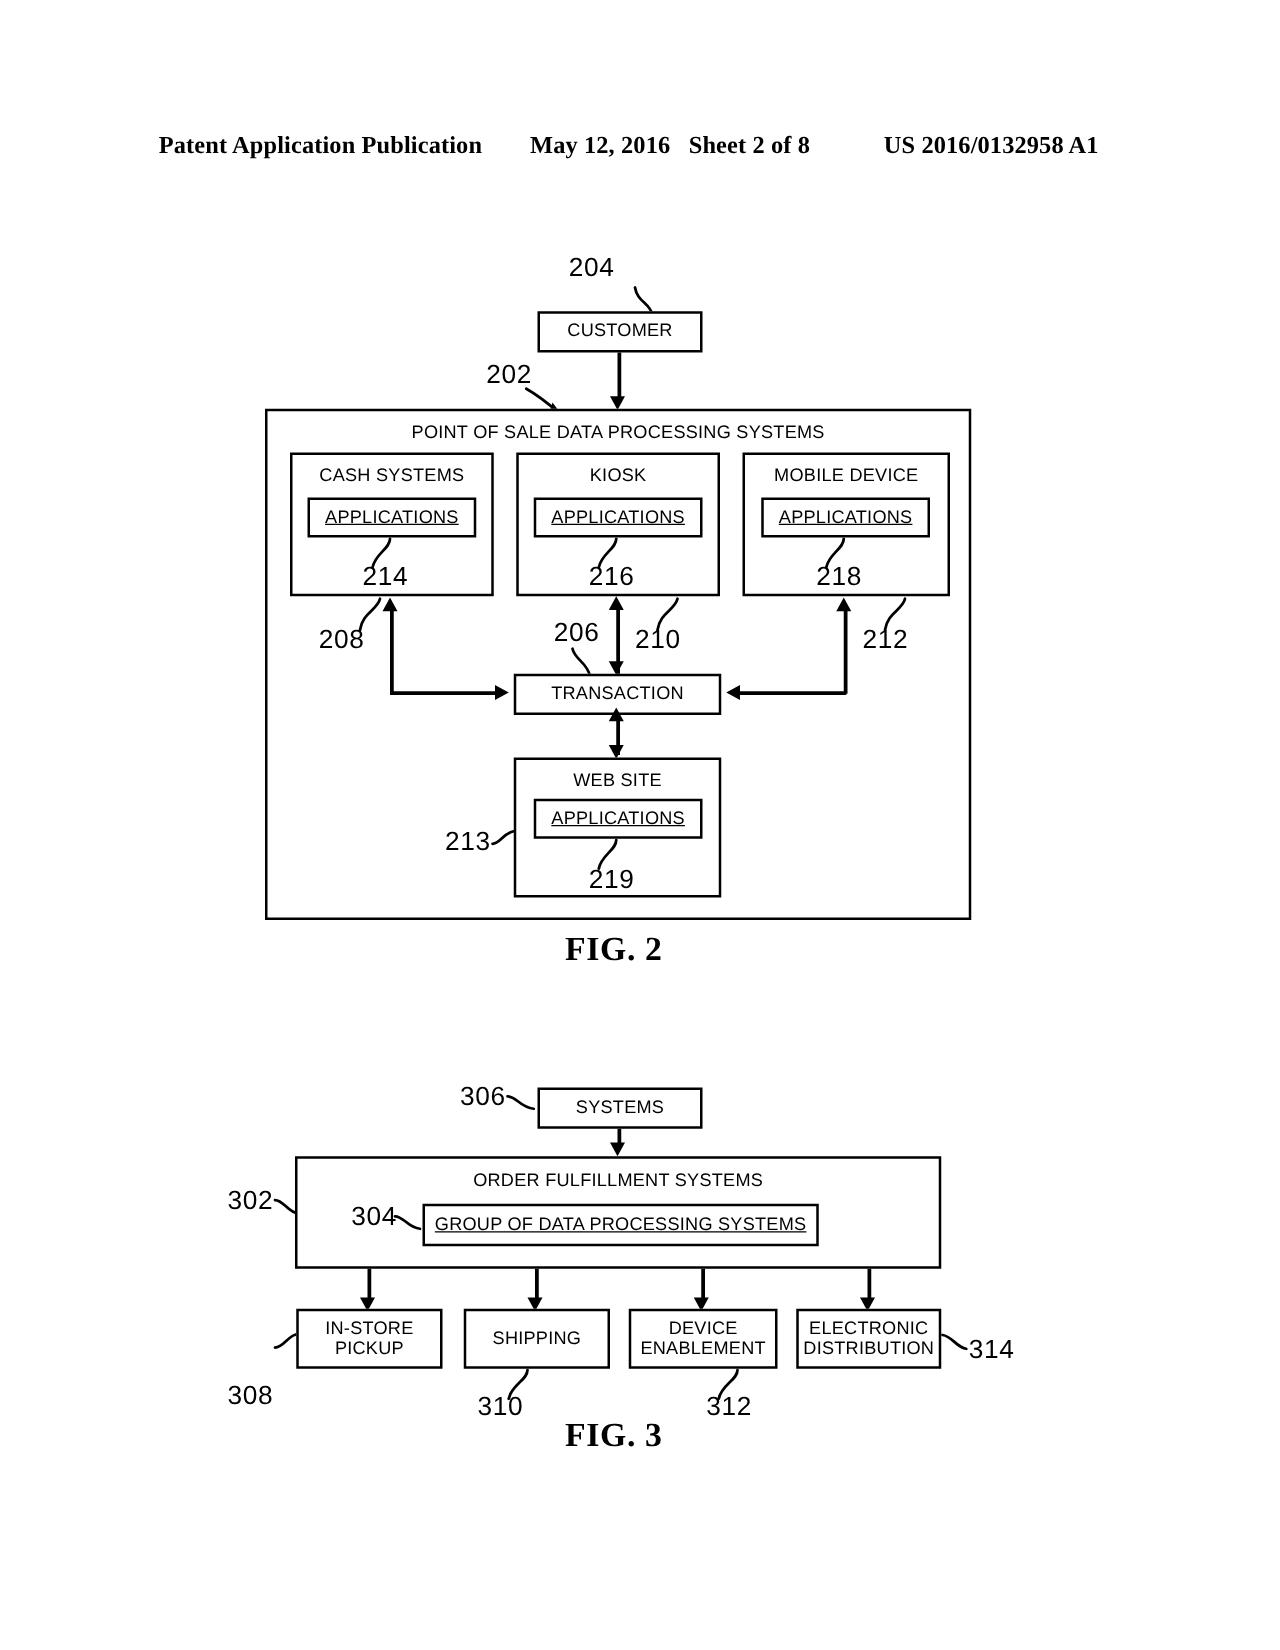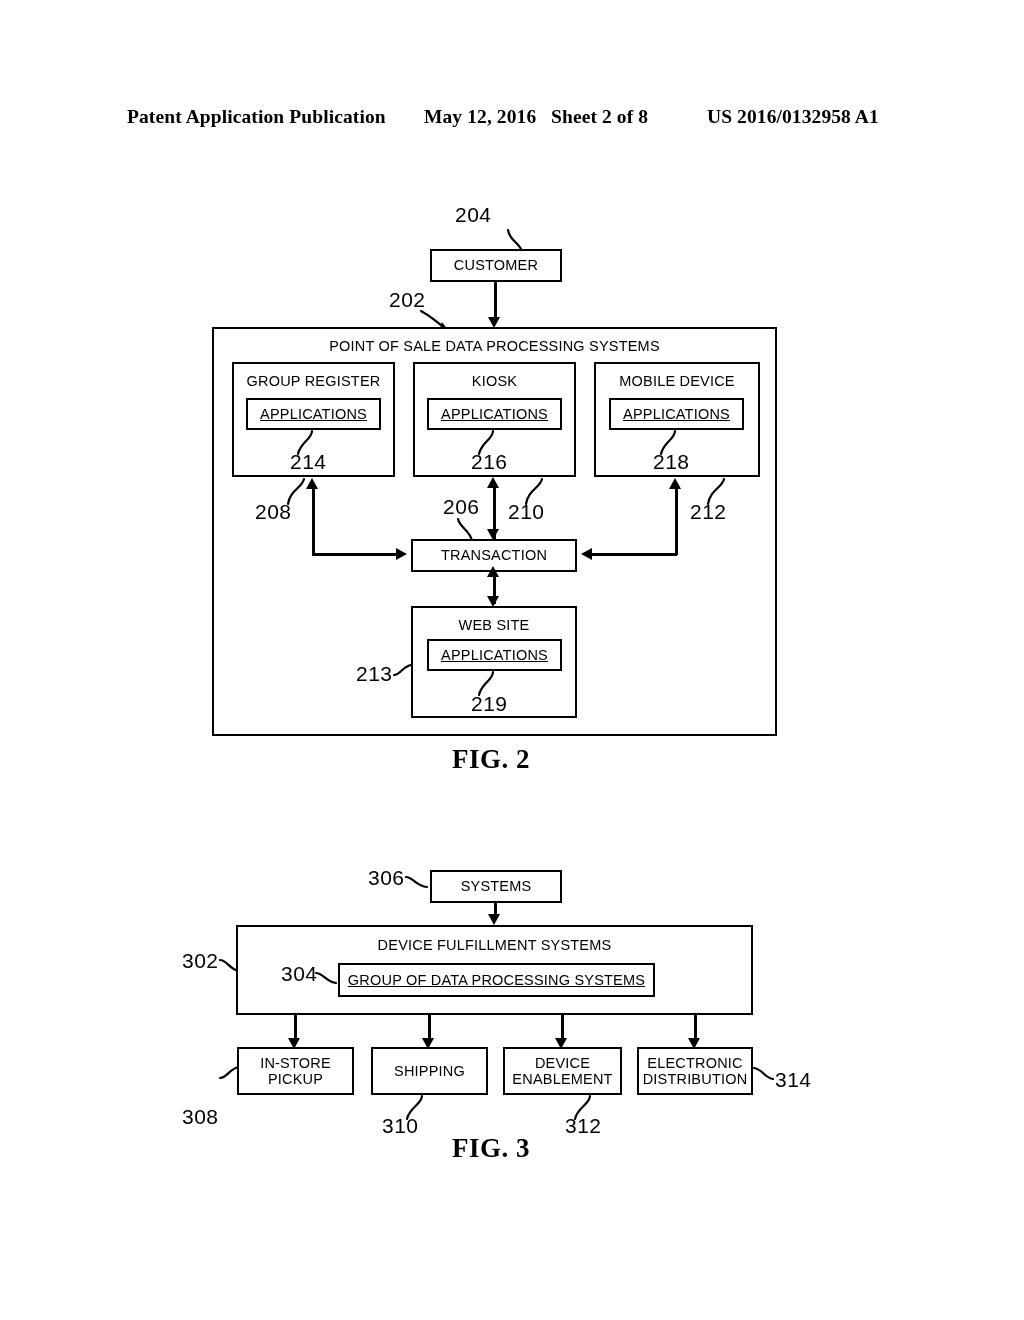--- a/index.html
+++ b/index.html
@@ -145,21 +145,21 @@
   <svg class="leader" style="left:418px; top:308px; width:50px; height:30px;" viewBox="0 0 50 30">
     <path d="M 3 3 C 12 8, 22 16, 30 23" stroke="#000" stroke-width="2.2" fill="none" stroke-linecap="round"></path>
     <path d="M 24 14 L 33 26 L 21 24 Z" fill="#000"></path>
   </svg>
 
   <div class="box outer top-label" style="left:212px; top:327px; width:565px; height:409px;">
     <span>POINT OF SALE DATA PROCESSING SYSTEMS</span>
   </div>
 
   <div class="box top-label" style="left:232px; top:362px; width:163px; height:115px;">
-    <span>GROUP REGISTER</span>
+    <span>CASH SYSTEMS</span>
   </div>
   <div class="box thin" style="left:246px; top:398px; width:135px; height:32px;">
     <span>APPLICATIONS</span>
   </div>
   <svg class="leader" style="left:290px; top:430px; width:40px; height:26px;" viewBox="0 0 40 26">
     <path d="M 22 1 C 22 9, 10 13, 8 24" stroke="#000" stroke-width="2.2" fill="none" stroke-linecap="round"></path>
   </svg>
   <div class="ref" style="left:290px; top:450px;">214</div>
 
   <div class="box top-label" style="left:413px; top:362px; width:163px; height:115px;">
@@ -258,21 +258,21 @@
 
   <div class="vline" style="left:494px; top:903px; height:13px;"></div>
   <div class="arrow-down" style="left:488px; top:914px;"></div>
 
   <div class="ref" style="left:182px; top:949px;">302</div>
   <svg class="leader" style="left:219px; top:944px; width:30px; height:30px;" viewBox="0 0 30 30">
     <path d="M 1 16 C 8 16, 11 26, 20 27" stroke="#000" stroke-width="2.2" fill="none" stroke-linecap="round"></path>
   </svg>
 
   <div class="box outer top-label" style="left:236px; top:925px; width:517px; height:90px; padding-top:10px;">
-    <span>DEVICE FULFILLMENT SYSTEMS</span>
+    <span>ORDER FULFILLMENT SYSTEMS</span>
   </div>
 
   <div class="ref" style="left:281px; top:962px;">304</div>
   <svg class="leader" style="left:315px; top:960px; width:30px; height:30px;" viewBox="0 0 30 30">
     <path d="M 1 13 C 8 13, 11 22, 21 23" stroke="#000" stroke-width="2.2" fill="none" stroke-linecap="round"></path>
   </svg>
 
   <div class="box thin" style="left:338px; top:963px; width:317px; height:34px;">
     <span>GROUP OF DATA PROCESSING SYSTEMS</span>
   </div>

